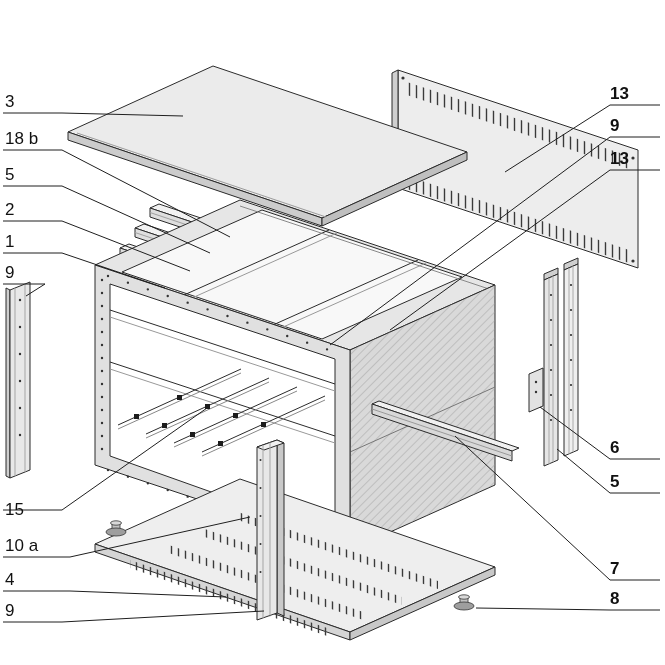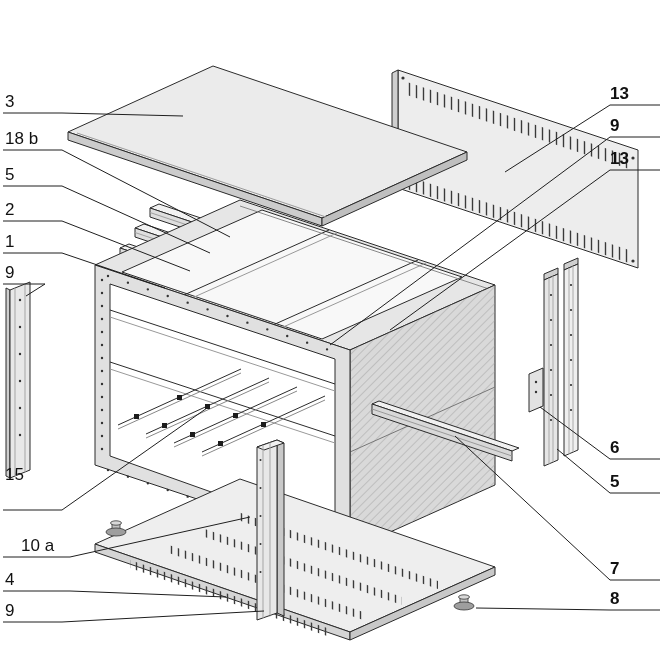--- a/index.html
+++ b/index.html
@@ -206,22 +206,22 @@
       <polyline points="660,610 610,610 476,608"></polyline>
     </g>
   </svg>
 
   <div class="callout" style="left:5px;top:92px;">3</div>
   <div class="callout" style="left:5px;top:129px;">18 b</div>
   <div class="callout" style="left:5px;top:165px;">5</div>
   <div class="callout" style="left:5px;top:200px;">2</div>
   <div class="callout" style="left:5px;top:232px;">1</div>
   <div class="callout" style="left:5px;top:263px;">9</div>
-  <div class="callout" style="left:5px;top:465px;">15</div>
-  <div class="callout" style="left:5px;top:536px;margin-left:16px;">10 a</div>
+  <div class="callout" style="left:5px;top:500px;">15</div>
+  <div class="callout" style="left:5px;top:536px;">10 a</div>
   <div class="callout" style="left:5px;top:570px;">4</div>
   <div class="callout" style="left:5px;top:601px;">9</div>
 
   <div class="callout right" style="left:610px;top:84px;">13</div>
   <div class="callout right" style="left:610px;top:116px;">9</div>
   <div class="callout right" style="left:610px;top:149px;">13</div>
   <div class="callout right" style="left:610px;top:438px;">6</div>
   <div class="callout right" style="left:610px;top:472px;">5</div>
   <div class="callout right" style="left:610px;top:559px;">7</div>
   <div class="callout right" style="left:610px;top:589px;">8</div>

